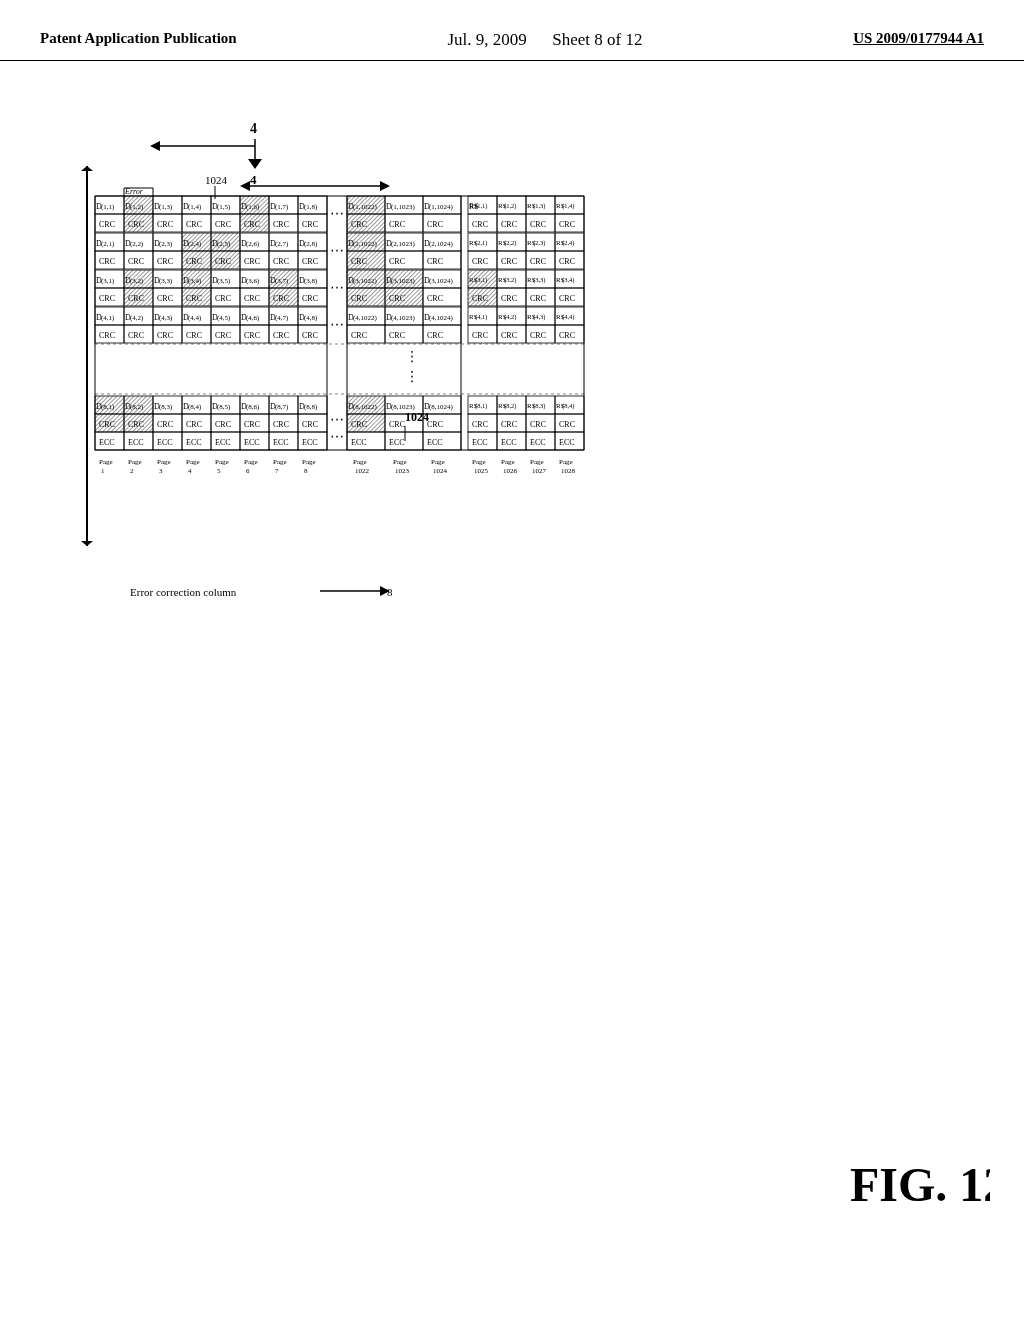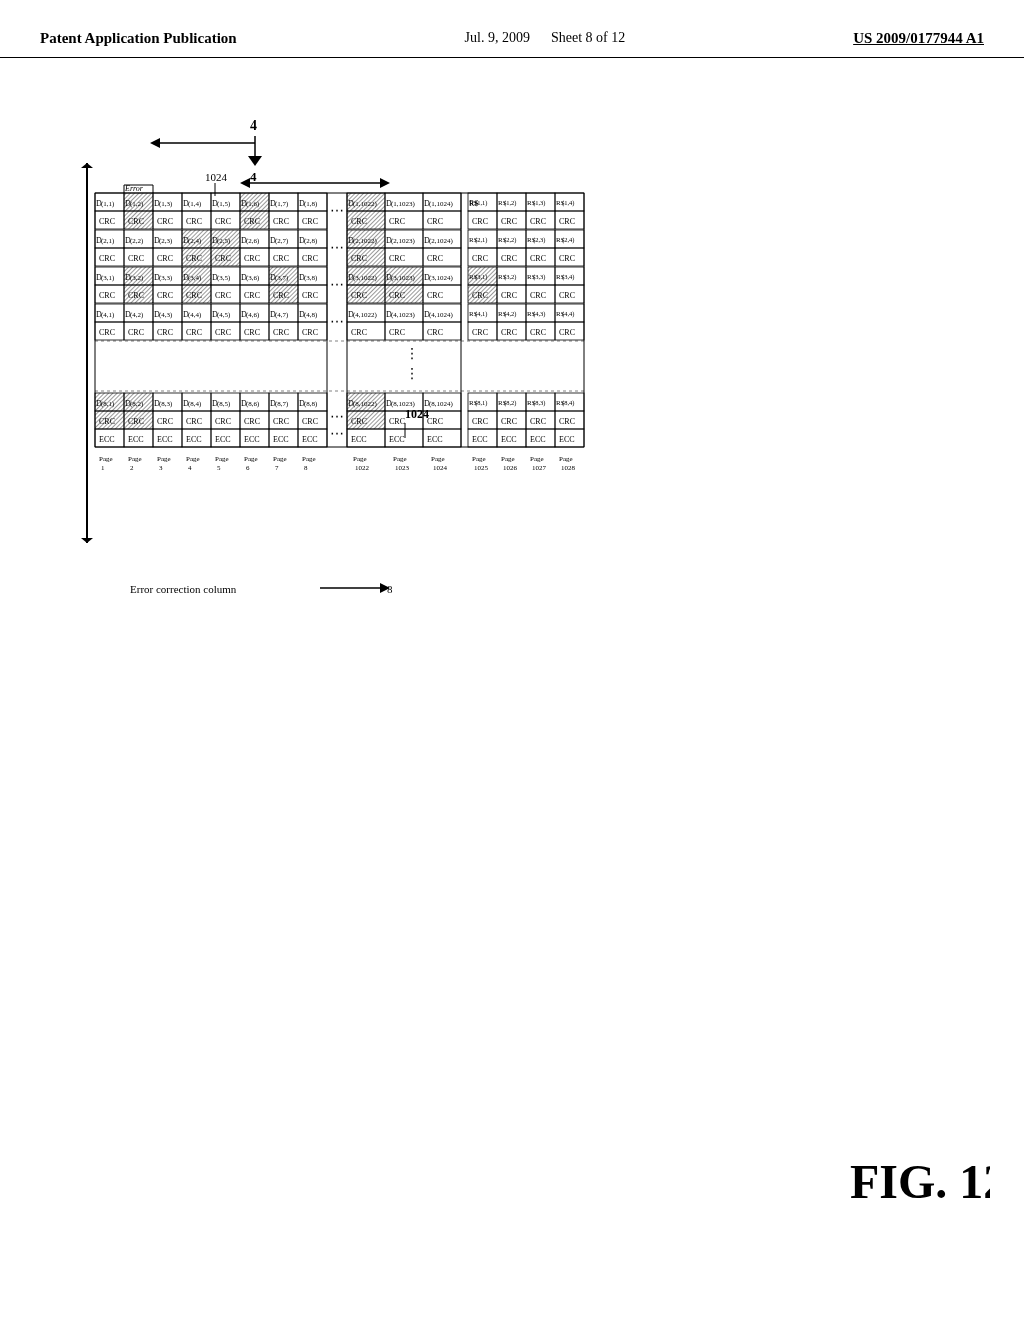--- a/index.html
+++ b/index.html
@@ -18,21 +18,21 @@
       justify-content: space-between;
       align-items: flex-start;
       padding: 30px 40px 10px 40px;
       border-bottom: 1px solid #000;
     }
     .header-left {
       font-size: 15px;
       font-weight: bold;
     }
     .header-center {
-      font-size: 14px;
+      font-size: 17px;
       text-align: left;
     }
     .header-right {
       font-size: 15px;
       font-weight: bold;
       text-decoration: underline;
     }
 
     
     .main-content {

